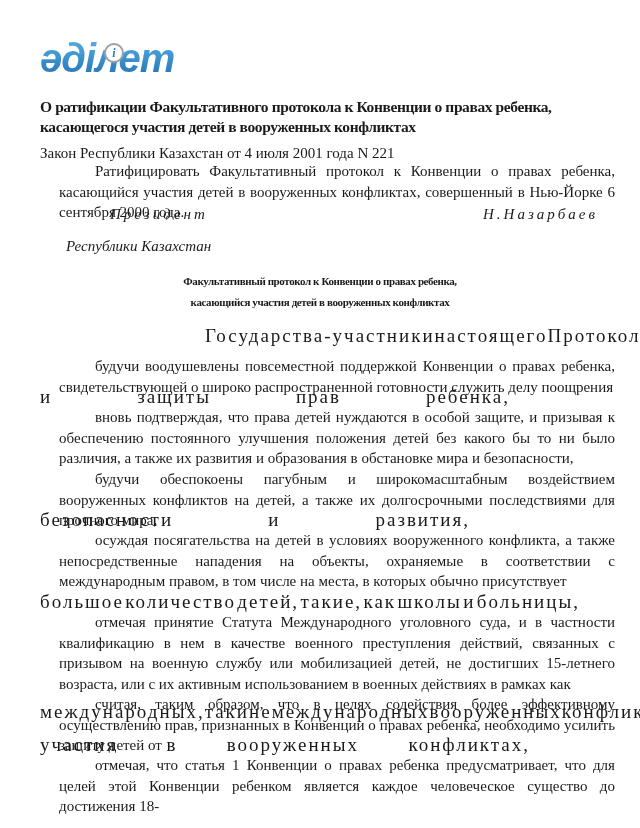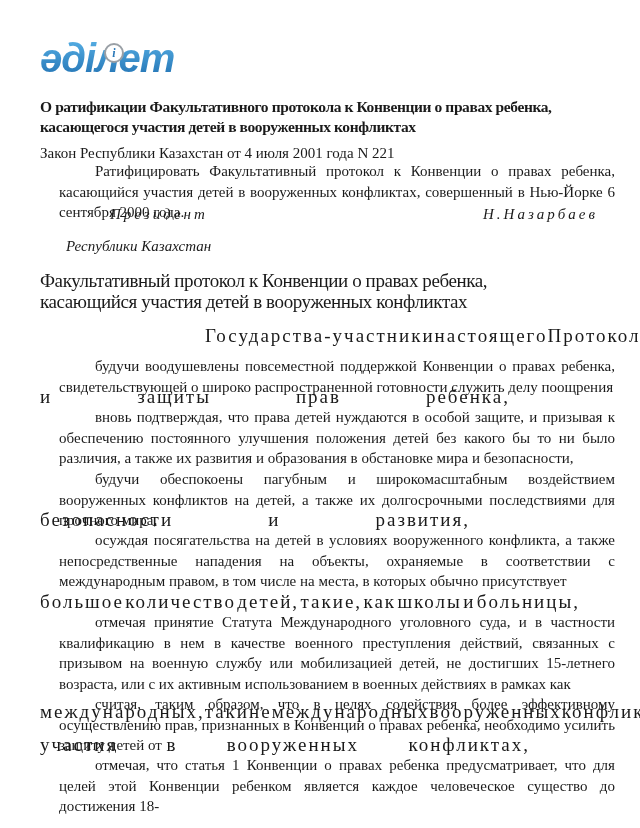--- a/index.html
+++ b/index.html
@@ -8,21 +8,21 @@
     .logo-text { position: absolute; left: 0; top: -4px; font-family: "Liberation Sans", sans-serif; font-style: italic; font-weight: bold; font-size: 40px; letter-spacing: -1px;
       background: linear-gradient(#5ab3e8, #1f6fb0); -webkit-background-clip: text; background-clip: text; color: transparent; }
     .logo-badge { position: absolute; left: 64px; top: 3px; width: 16px; height: 16px; border-radius: 50%; border: 2px solid #9aa0a6; background: #ffffff;
       font-family: "Liberation Serif", serif; font-style: italic; font-weight: bold; font-size: 12px; line-height: 16px; text-align: center; color: #2a78b8; }
     .title { position: absolute; left: 40px; top: 97px; width: 560px; font-weight: bold; font-size: 15.5px; line-height: 20px; letter-spacing: -0.4px; }
     .law-line { position: absolute; left: 40px; top: 143px; font-size: 15px; line-height: 20px; }
     .p { position: absolute; left: 40px; width: 556px; font-size: 15px; line-height: 20.5px; text-align: justify; margin-left: 19px; }
     .indent { text-indent: 36px; }
     .sig { position: absolute; top: 206px; font-style: italic; font-size: 15px; letter-spacing: 3px; }
     .sig2 { position: absolute; left: 66px; top: 238px; font-style: italic; font-size: 15px; }
-    .heading2 { position: absolute; left: 40px; top: 271px; width: 560px; font-weight: normal; font-size: 19px; line-height: 20.5px; letter-spacing: -0.4px; }
+    .heading2 { position: absolute; left: 40px; top: 271px; width: 560px; font-weight: bold; font-size: 11px; line-height: 20.5px; letter-spacing: -0.4px; text-align: center; }
     .spread { display: flex; justify-content: space-between; letter-spacing: 2px; }
     .row { position: absolute; left: 40px; width: 556px; font-size: 19px; line-height: 20px; white-space: nowrap; }
   </style>
 </head>
 <body>
 
 <div class="logo">
   <span class="logo-text">әділет</span>
   <span class="logo-badge">i</span>
 </div>

